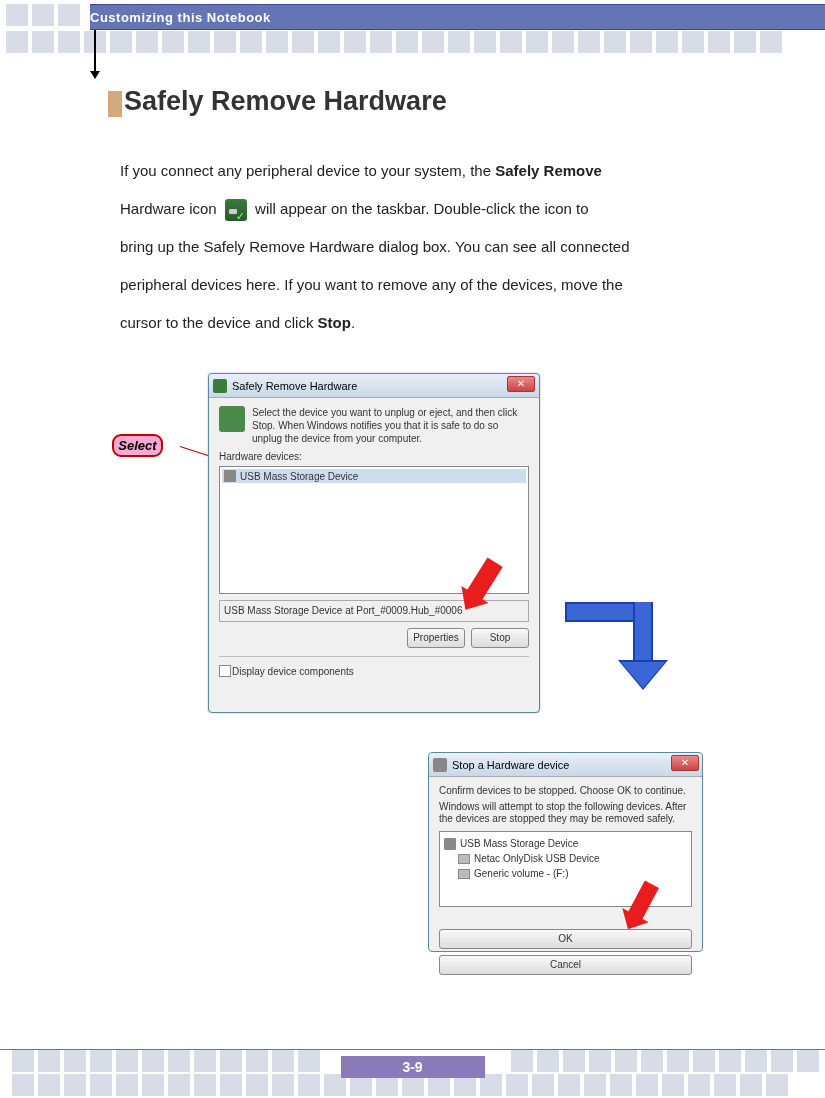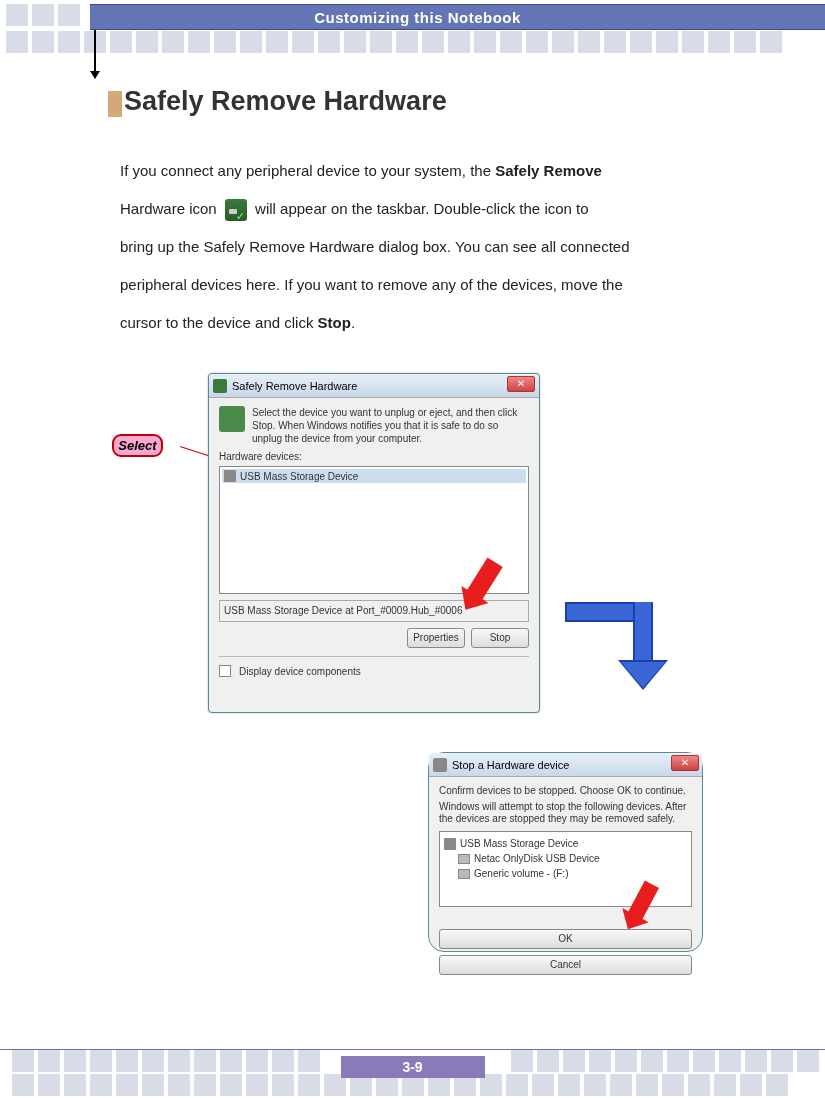--- a/index.html
+++ b/index.html
@@ -29,22 +29,22 @@
     .deco-row.second { padding-top: 5px; }
     .header-bar {
       position: absolute;
       top: 4px; left: 90px; right: 0;
       height: 26px;
       background: #6475b6;
       border-top: 1px solid #3a4a8a;
       border-bottom: 1px solid #3a4a8a;
       color: #fff;
       font-weight: bold;
-      font-size: 15px;
-      text-align: center;
+      font-size: 13px;
+      text-align: left;
       padding-right: 80px;
       line-height: 26px;
       letter-spacing: 0.5px;
     }
     .vline {
       position: absolute;
       left: 94px; top: 30px;
       width: 2px; height: 48px;
       background: #000;
     }
@@ -193,21 +193,21 @@
       min-width: 58px;
       height: 20px;
       background: linear-gradient(#f8f8f8, #ddd);
       border: 1px solid #888;
       border-radius: 3px;
       font-size: 10px;
       text-align: center;
       line-height: 18px;
     }
     .hr { border-top: 1px solid #bbb; margin: 8px 0; }
-    .chk-row { display:flex; align-items:center; gap:8px; font-size:10px; }
+    .chk-row { display:flex; align-items:center; gap:1px; font-size:10px; }
     .chk { width:12px; height:12px; border:1px solid #888; background:#fff; }
     
     .select-callout {
       position: absolute;
       top: 434px; left: 112px;
       width: 51px; height: 23px;
       border: 2px solid #c00000;
       border-radius: 9px;
       text-align: center;
       line-height: 19px;
@@ -284,21 +284,21 @@
       border-left: 25px solid transparent;
       border-right: 25px solid transparent;
       border-top: 30px solid #1a3fb0;
     }
     
     .dialog2 {
       position: absolute;
       top: 752px; left: 428px;
       width: 275px; height: 200px;
       border: 1px solid #5a8a9a;
-      border-radius: 16px;
+      border-radius: 4px;
       background: #f0f0f0;
     }
     .dialog2 .close-btn { right: 3px; }
     .devtree {
       margin-top: 6px;
       border: 1px solid #888;
       background: #fff;
       height: 76px;
       padding: 4px;
       font-size: 10px;

